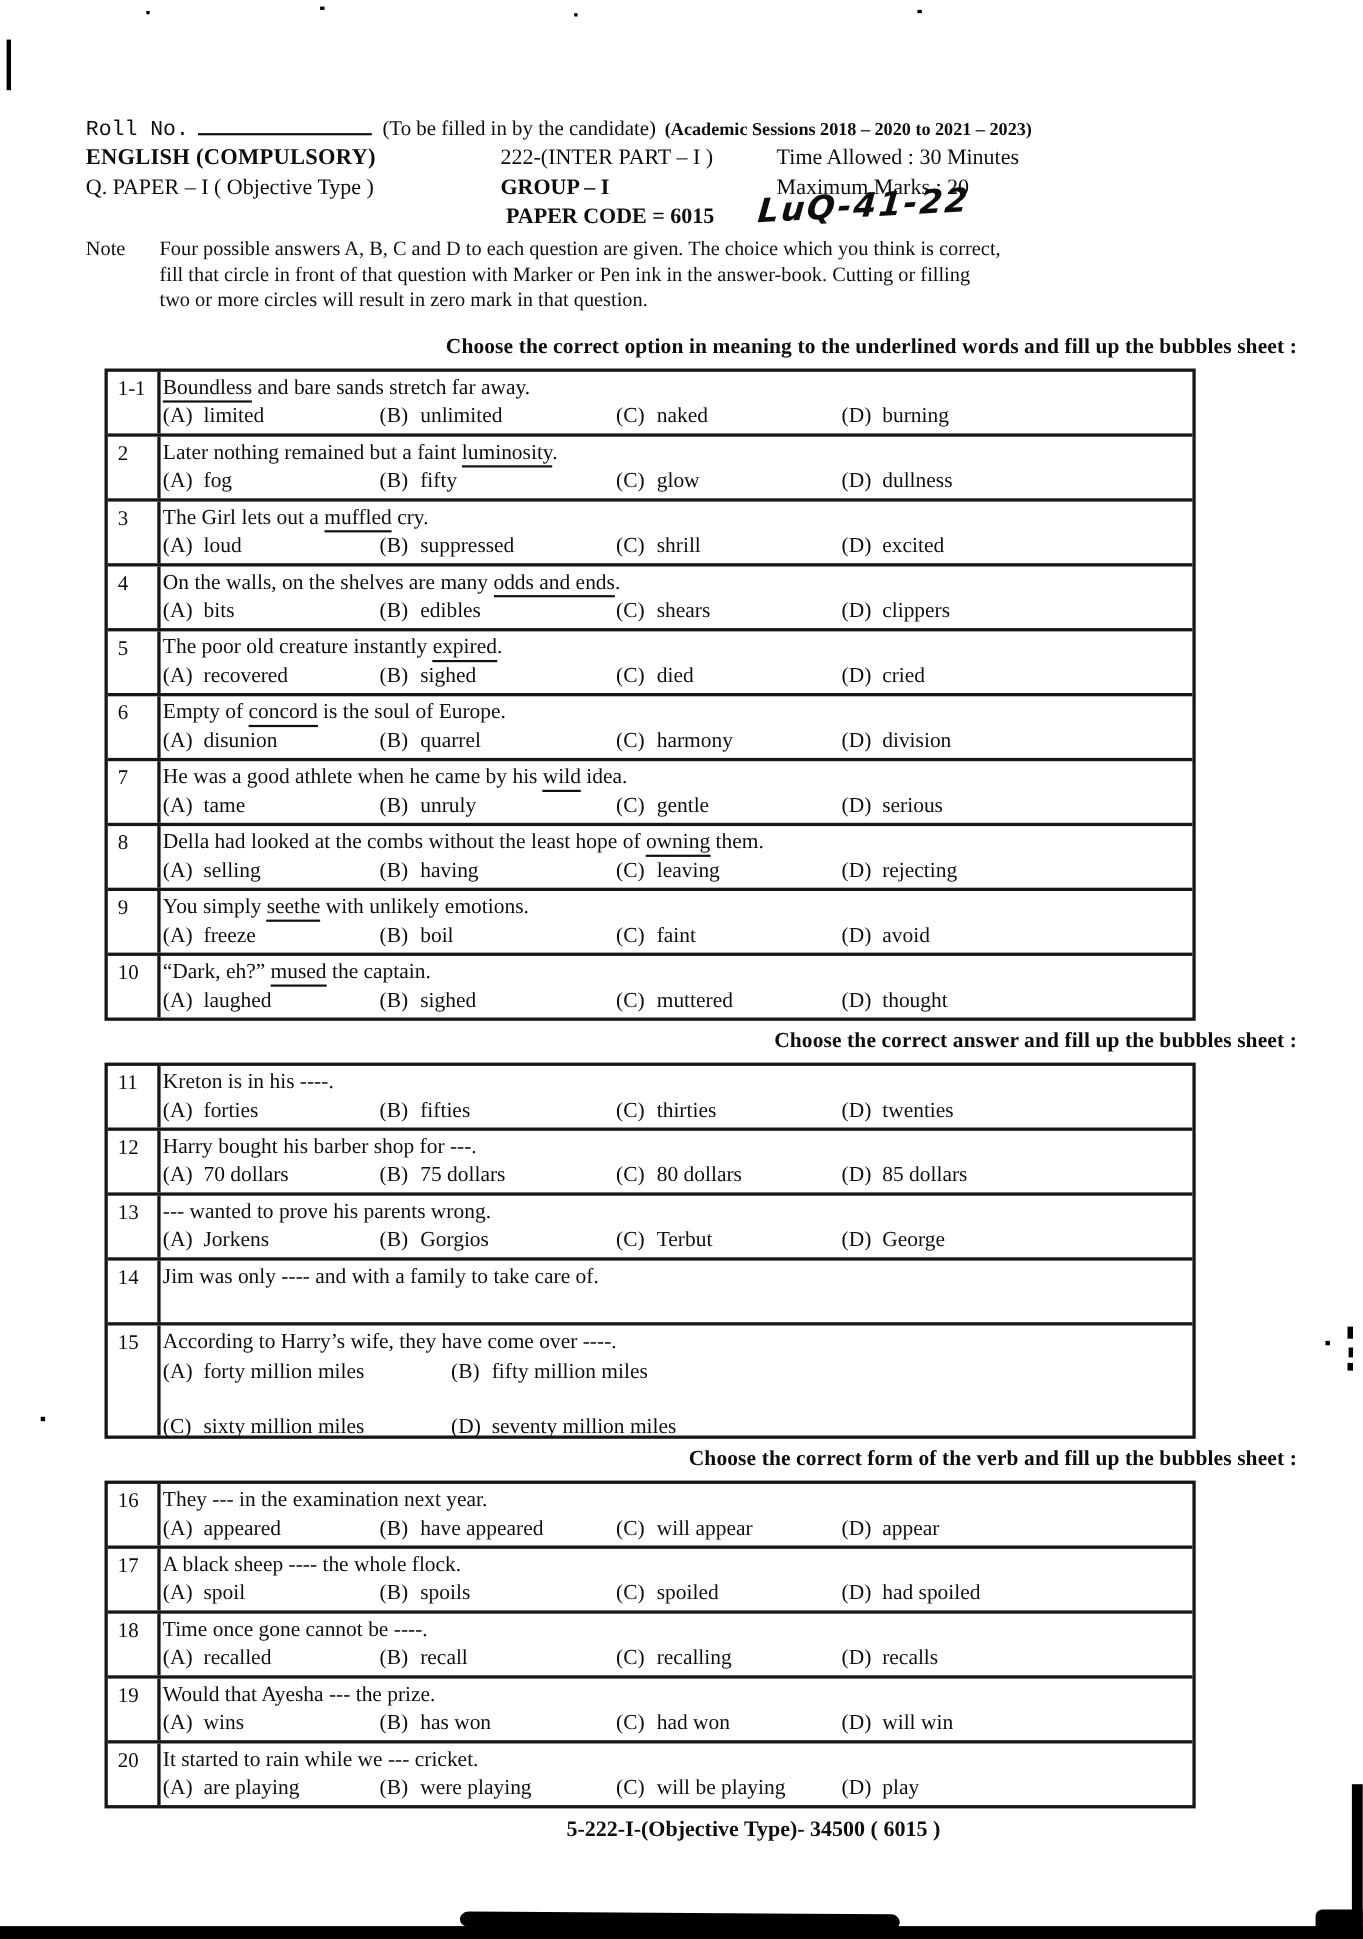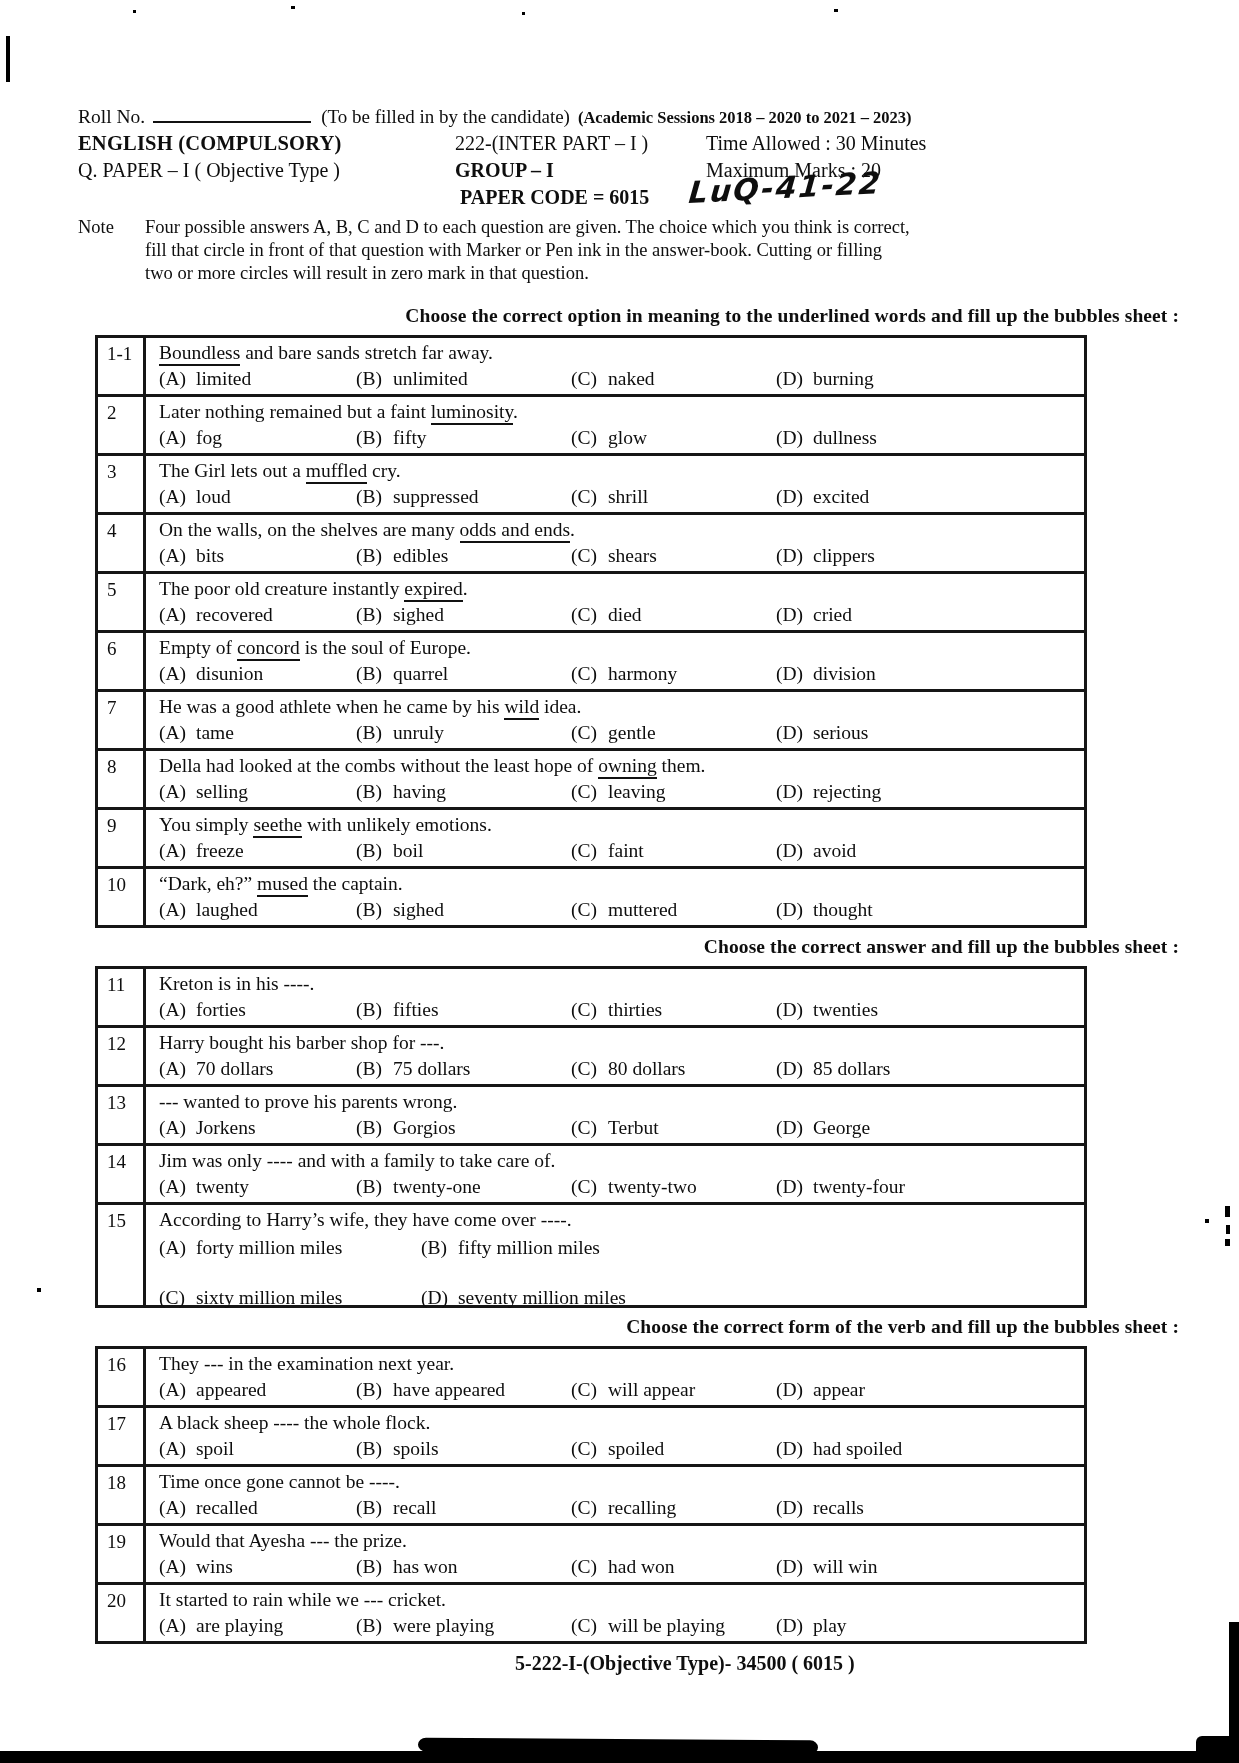--- a/index.html
+++ b/index.html
@@ -4,21 +4,21 @@
 <style>
   html,body { margin:0; padding:0; background:#ffffff; }
   .page {
     position:relative; width:1239px; height:1763px; background:#fff;
     font-family:"Liberation Serif", serif; color:#0e0e0e; overflow:hidden;
   }
   .content { position:absolute; left:78px; top:106px; width:1101px; }
 
   
   .h-row1 { display:flex; align-items:baseline; height:26px; font-size:19.5px; white-space:nowrap; }
-  .roll-label { font-weight:400; }
+  .roll-label { font-weight:400;font-family:Liberation Mono, monospace; }
   .roll-blank { display:inline-block; width:158px; border-bottom:2px solid #111; height:15px; margin:0 10px 0 8px; }
   .roll-note { font-size:19px; }
   .sessions { font-weight:700; font-size:16.5px; margin-left:8px; }
   .h-row2, .h-row3 { display:grid; grid-template-columns:377px 251px 1fr; height:27px; font-size:20px; white-space:nowrap; }
   .subject { font-weight:700; font-size:20.5px; letter-spacing:0.2px; }
   .group { font-weight:700; }
   .h-row4 { height:26px; padding-left:382px; display:flex; align-items:flex-start; font-size:20px; font-weight:700; white-space:nowrap; }
   .handwritten {
     font-family:"DejaVu Sans", sans-serif; font-style:italic; font-weight:700;
     font-size:30px; line-height:26px; letter-spacing:2px; margin-left:40px; margin-top:-6px;
@@ -31,21 +31,21 @@
   .note-lines { width:845px; }
 
   
   .section-heading { font-weight:700; font-size:19.5px; height:24px; margin-top:8px; margin-left:17px; letter-spacing:0.1px; white-space:nowrap;text-align:right; }
   .section-heading.indent-lg { margin-left:30px; margin-top:20px; }
   .qtable { margin-left:17px; width:986px; border:3px solid #161616; margin-top:6px; margin-bottom:2px; }
   .qrow { display:flex; height:56px; }
   .qrow.tall { height:100px; }
   .qrow + .qrow { border-top:3px solid #161616; }
   .qnum { width:48px; border-right:3px solid #161616; font-size:19px; padding-left:9px; padding-top:5px; box-sizing:border-box; }
-  .qcell { flex:1; padding-left:13px; padding-right:6px; }
+  .qcell { flex:1; padding-left:2px; padding-right:6px; }
   .qline { margin-top:4px; height:26px; font-size:19.5px; white-space:nowrap; }
   .qline .u { border-bottom:2px solid #111; padding-bottom:1px; }
   .optline { display:grid; grid-template-columns:197px 215px 205px 1fr; height:26px; font-size:19.5px; }
   .optline.stacked { grid-template-columns:262px 1fr; row-gap:28px; height:auto; margin-top:2px; }
   .opt { white-space:nowrap; }
   .opt-letter { display:inline-block; min-width:37px; }
 
   
   .footer { margin-top:8px; padding-left:437px; font-weight:700; font-size:20px; white-space:nowrap; }
 
@@ -305,26 +305,20 @@
                 <span class="opt"><span class="opt-letter">(D)</span><span class="opt-text">George</span></span>
               </div>
     </div>
   </div>
           <div class="qrow">
     <div class="qnum">14</div>
     <div class="qcell">
       <div class="qline">
         <span class="pre">Jim was only ---- and with a family to take care of.</span><span class="post"></span>
       </div>
-      <div class="optline">
-                <span class="opt"><span class="opt-letter">(A)</span><span class="opt-text">twenty</span></span>
-                <span class="opt"><span class="opt-letter">(B)</span><span class="opt-text">twenty-one</span></span>
-                <span class="opt"><span class="opt-letter">(C)</span><span class="opt-text">twenty-two</span></span>
-                <span class="opt"><span class="opt-letter">(D)</span><span class="opt-text">twenty-four</span></span>
-              </div>
     </div>
   </div>
           <div class="qrow tall">
     <div class="qnum">15</div>
     <div class="qcell">
       <div class="qline">
         <span class="pre">According to Harry’s wife, they have come over ----.</span><span class="post"></span>
       </div>
       <div class="optline stacked">
                 <span class="opt"><span class="opt-letter">(A)</span><span class="opt-text">forty million miles</span></span>

